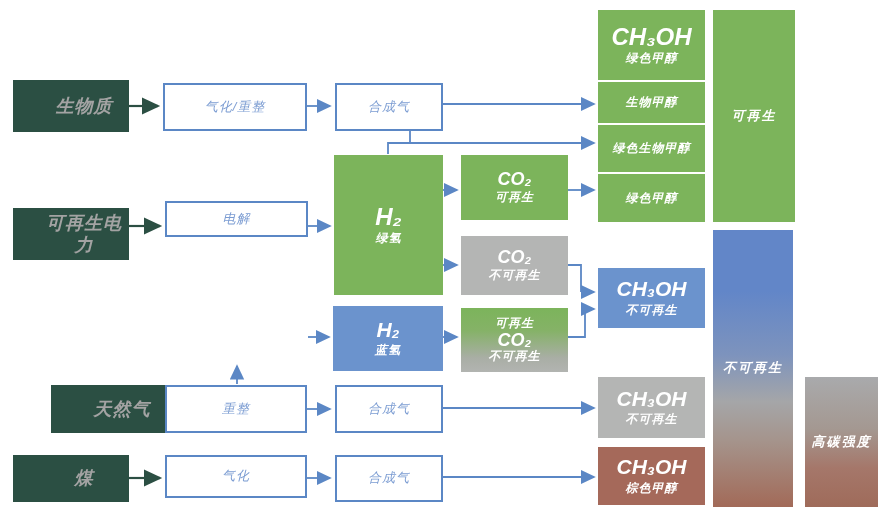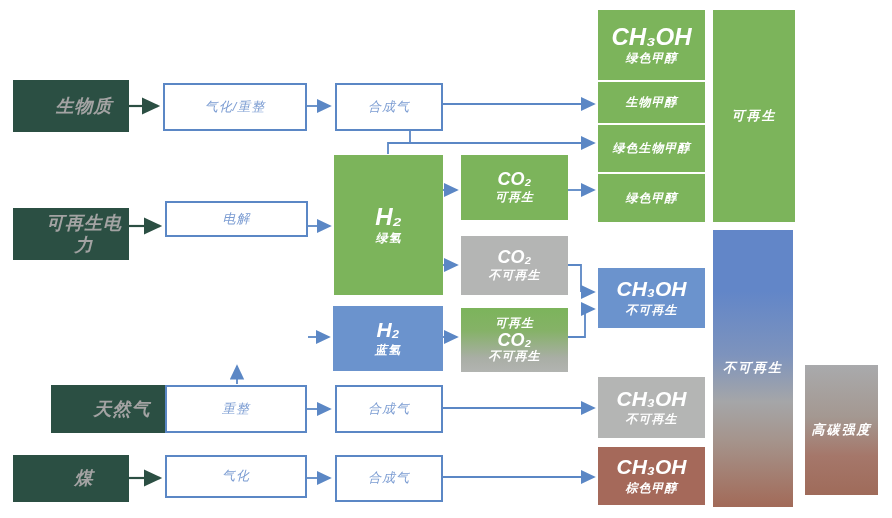--- a/index.html
+++ b/index.html
@@ -158,17 +158,17 @@
     <span class="sub">棕色甲醇</span>
   </div>
 
   <div class="box green" style="left:713px;top:10px;width:82px;height:212px;">
     <span class="barlbl">可再生</span>
   </div>
   <div class="box grad-nonrenew" style="left:713px;top:230px;width:80px;height:277px;">
     <span class="barlbl">不可再生</span>
   </div>
 
-  <div class="box grad-high" style="left:805px;top:365px;width:73px;height:130px;">
+  <div class="box grad-high" style="left:805px;top:377px;width:73px;height:130px;">
     <span class="barlbl">高碳强度</span>
   </div>
 
 </div>
 
 </body></html>

